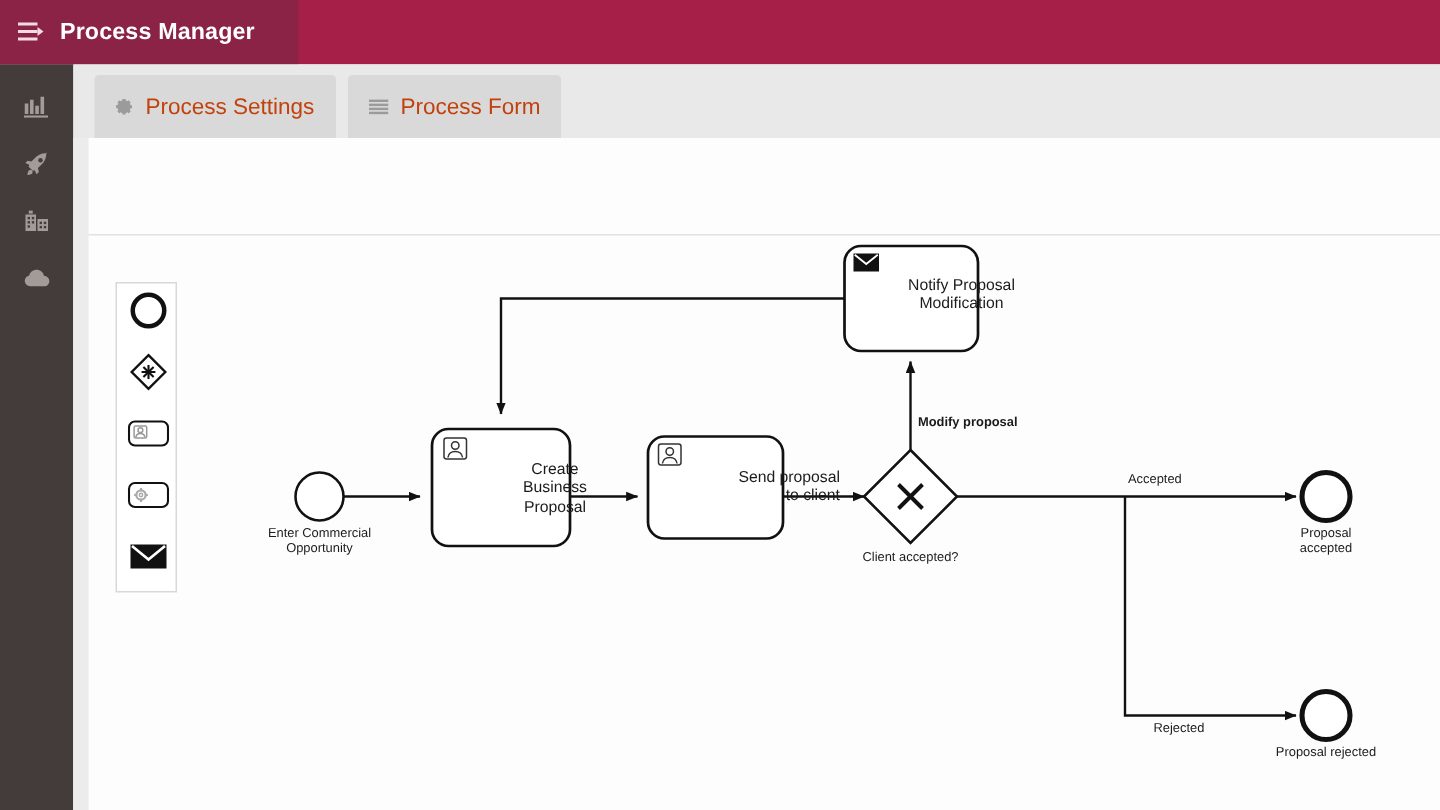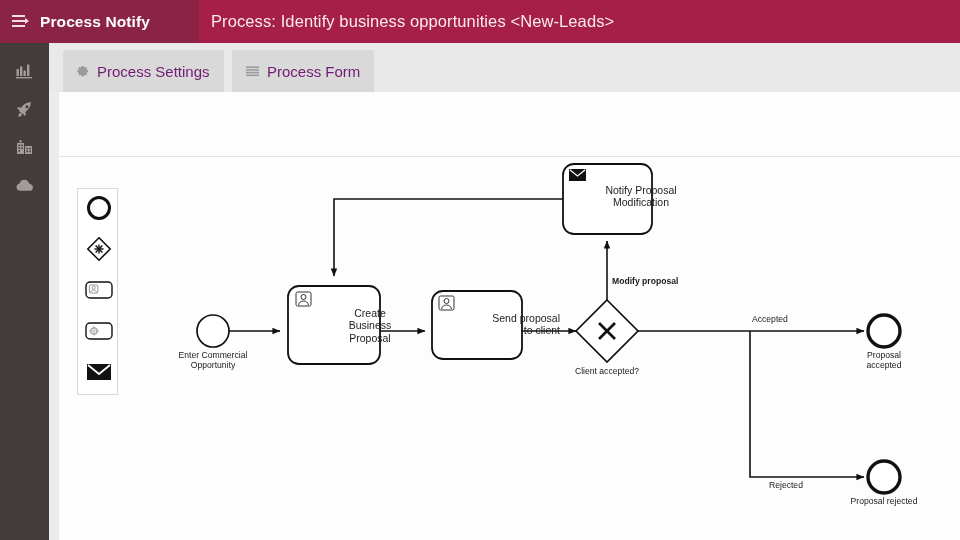--- a/index.html
+++ b/index.html
@@ -46,21 +46,21 @@
   .rail-item svg { display: block; }
 
   
   .content { position: absolute; left: 49px; top: 43px; width: 911px; height: 497px; background: #e9e9e9; }
 
   
   .tabstrip { position: absolute; left: 0; top: 0; width: 911px; height: 49px; background: #e9e9e9; }
   .tab {
     position: absolute; top: 7px; height: 42px;
     display: flex; align-items: center; justify-content: center;
-    font-size: 15px; color: #701a75; background: #d9d9d9;
+    font-size: 15px; color: #c2410c; background: #d9d9d9;
     border-top-left-radius: 3px; border-top-right-radius: 3px;
     padding: 0 14px; white-space: nowrap;
   }
   .tab .tab-ico { margin-right: 8px; display: inline-flex; align-items: center; }
   .tab.active { background: #ffffff; color: #555555; border-top: 1px solid #b9b9b9; top: 4px; height: 45px; }
 
   
   .page {
     position: absolute; left: 0; top: 49px; width: 911px; height: 448px;
     background: #fdfdfd;
@@ -97,23 +97,22 @@
 <div id="app">
 
   <div class="header">
     <div class="header-brand">
       <span class="hamburger">
         <i></i>
           <i></i>
           <i></i>
           <span class="chev"></span>
       </span>
-      <span class="brand-text">Process Notify</span>
-    </div>
-    <div class="header-title">Process: Identify business opportunities &lt;New-Leads&gt;</div>
+      <span class="brand-text">Process Manager</span>
+    </div>
   </div>
 
   <div class="rail">
     <div class="rail-item" style="top:9px">
       <span>
         <svg width="17" height="15" viewBox="0 0 17 15">
           <rect x="0.5" y="5" width="2.4" height="7" fill="#a39b98"></rect>
           <rect x="4" y="2.5" width="2.4" height="9.5" fill="#a39b98"></rect>
           <rect x="7.5" y="6.5" width="2.4" height="5.5" fill="#a39b98"></rect>
           <rect x="11" y="0.5" width="2.4" height="11.5" fill="#a39b98"></rect>

